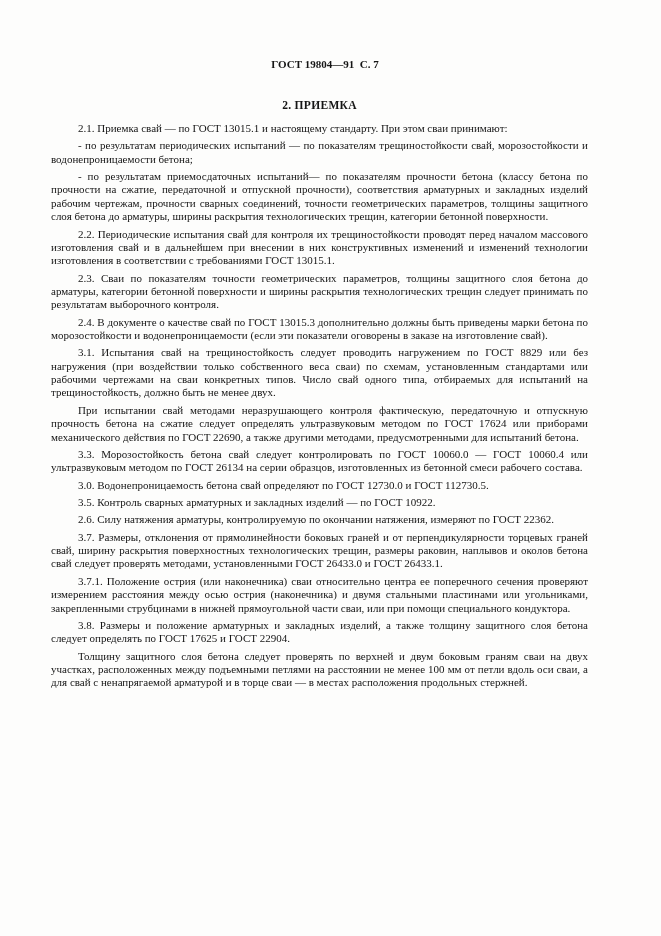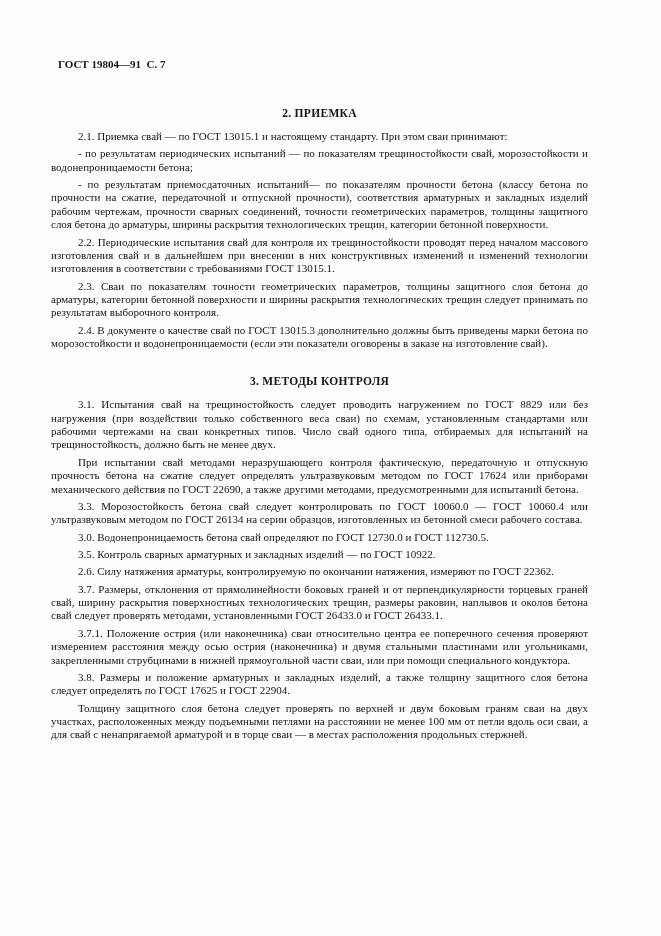--- a/index.html
+++ b/index.html
@@ -12,32 +12,32 @@
     color: #151515;
     overflow: hidden;
   }
   .page {
     width: 661px;
     height: 936px;
     padding: 46px 69px 30px 47px;
     background: #fdfdfc;
   }
   .page-header {
-    text-align: left;
+    text-align: center;
     font-weight: bold;
     font-size: 11px;
     margin: 0 0 4px 0;
     white-space: pre;
   }
   .section-title {
     text-align: center;
     font-weight: bold;
     font-size: 11.5px;
     letter-spacing: 0.3px;
-    margin: 25px 0 11px 0;
+    margin: 17px 0 11px 0;
   }
   p.para {
     margin: 4px;
     font-size: 11px;
     line-height: 1.215;
     text-align: justify;
     text-indent: 27px;
   }
 </style>
 </head>
@@ -53,21 +53,20 @@
     <h2 class="section-title">2. ПРИЕМКА</h2>
     <p class="para">2.1. Приемка свай — по ГОСТ 13015.1 и настоящему стандарту. При этом сваи принимают:</p>
     <p class="para">- по результатам периодических испытаний — по показателям трещиностойкости свай, морозостойкости и водонепроницаемости бетона;</p>
     <p class="para">- по результатам приемосдаточных испытаний— по показателям прочности бетона (классу бетона по прочности на сжатие, передаточной и отпускной прочности), соответствия арматурных и закладных изделий рабочим чертежам, прочности сварных соединений, точности геометрических параметров, толщины защитного слоя бетона до арматуры, ширины раскрытия технологических трещин, категории бетонной поверхности.</p>
     <p class="para">2.2. Периодические испытания свай для контроля их трещиностойкости проводят перед началом массового изготовления свай и в дальнейшем при внесении в них конструктивных изменений и изменений технологии изготовления в соответствии с требованиями ГОСТ 13015.1.</p>
     <p class="para">2.3. Сваи по показателям точности геометрических параметров, толщины защитного слоя бетона до арматуры, категории бетонной поверхности и ширины раскрытия технологических трещин следует принимать по результатам выборочного контроля.</p>
     <p class="para">2.4. В документе о качестве свай по ГОСТ 13015.3 дополнительно должны быть приведены марки бетона по морозостойкости и водонепроницаемости (если эти показатели оговорены в заказе на изготовление свай).</p>
   </div>
 
   <div>
-    <h2 class="section-title">3. МЕТОДЫ КОНТРОЛЯ</h2>
     <p class="para">3.1. Испытания свай на трещиностойкость следует проводить нагружением по ГОСТ 8829 или без нагружения (при воздействии только собственного веса сваи) по схемам, установленным стандартами или рабочими чертежами на сваи конкретных типов. Число свай одного типа, отбираемых для испытаний на трещиностойкость, должно быть не менее двух.</p>
     <p class="para">При испытании свай методами неразрушающего контроля фактическую, передаточную и отпускную прочность бетона на сжатие следует определять ультразвуковым методом по ГОСТ 17624 или приборами механического действия по ГОСТ 22690, а также другими методами, предусмотренными для испытаний бетона.</p>
     <p class="para">3.3. Морозостойкость бетона свай следует контролировать по ГОСТ 10060.0 — ГОСТ 10060.4 или ультразвуковым методом по ГОСТ 26134 на серии образцов, изготовленных из бетонной смеси рабочего состава.</p>
     <p class="para">3.0. Водонепроницаемость бетона свай определяют по ГОСТ 12730.0 и ГОСТ 112730.5.</p>
     <p class="para">3.5. Контроль сварных арматурных и закладных изделий — по ГОСТ 10922.</p>
     <p class="para">2.6. Силу натяжения арматуры, контролируемую по окончании натяжения, измеряют по ГОСТ 22362.</p>
     <p class="para">3.7. Размеры, отклонения от прямолинейности боковых граней и от перпендикулярности торцевых граней свай, ширину раскрытия поверхностных технологических трещин, размеры раковин, наплывов и околов бетона свай следует проверять методами, установленными ГОСТ 26433.0 и ГОСТ 26433.1.</p>
     <p class="para">3.7.1. Положение острия (или наконечника) сваи относительно центра ее поперечного сечения проверяют измерением расстояния между осью острия (наконечника) и двумя стальными пластинами или угольниками, закрепленными струбцинами в нижней прямоугольной части сваи, или при помощи специального кондуктора.</p>
     <p class="para">3.8. Размеры и положение арматурных и закладных изделий, а также толщину защитного слоя бетона следует определять по ГОСТ 17625 и ГОСТ 22904.</p>
     <p class="para">Толщину защитного слоя бетона следует проверять по верхней и двум боковым граням сваи на двух участках, расположенных между подъемными петлями на расстоянии не менее 100 мм от петли вдоль оси сваи, а для свай с ненапрягаемой арматурой и в торце сваи — в местах расположения продольных стержней.</p>

